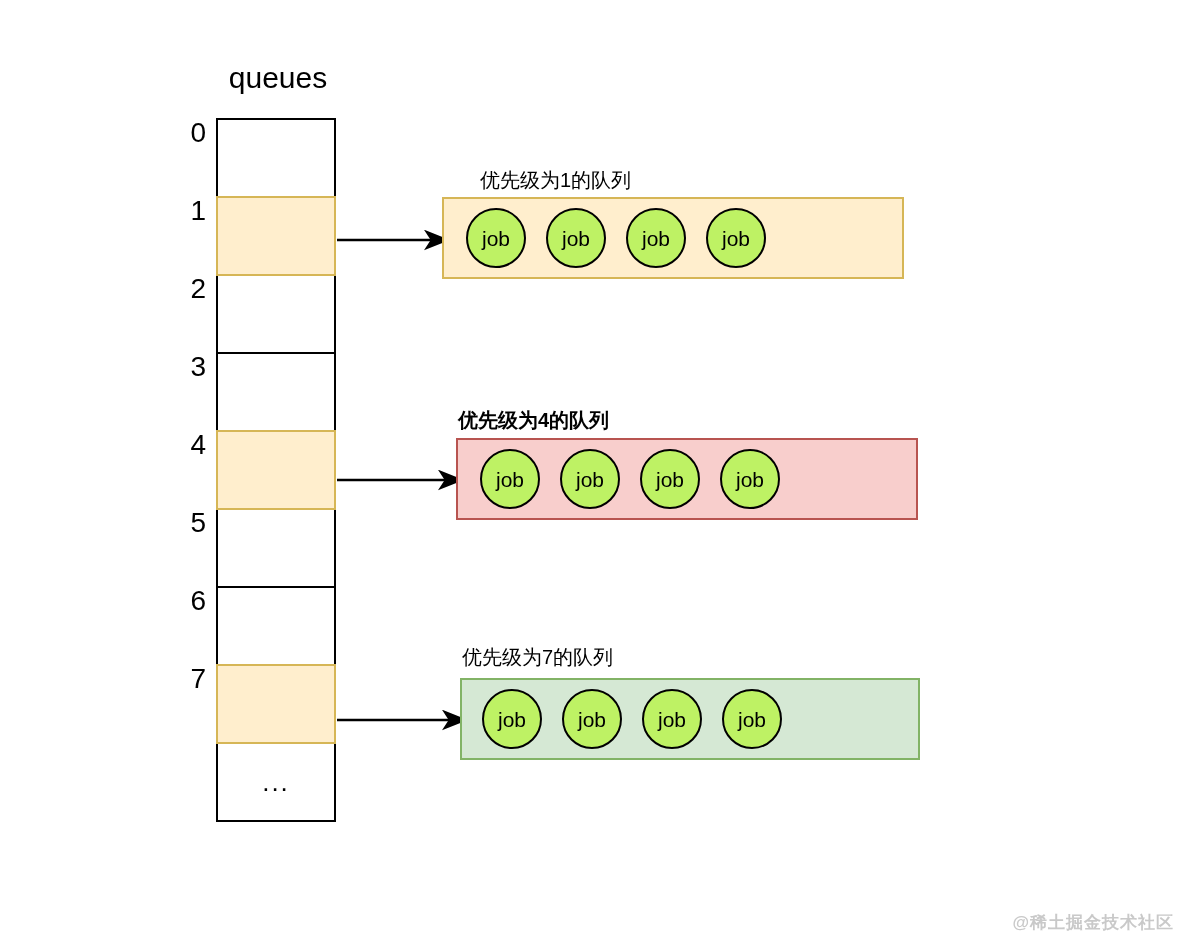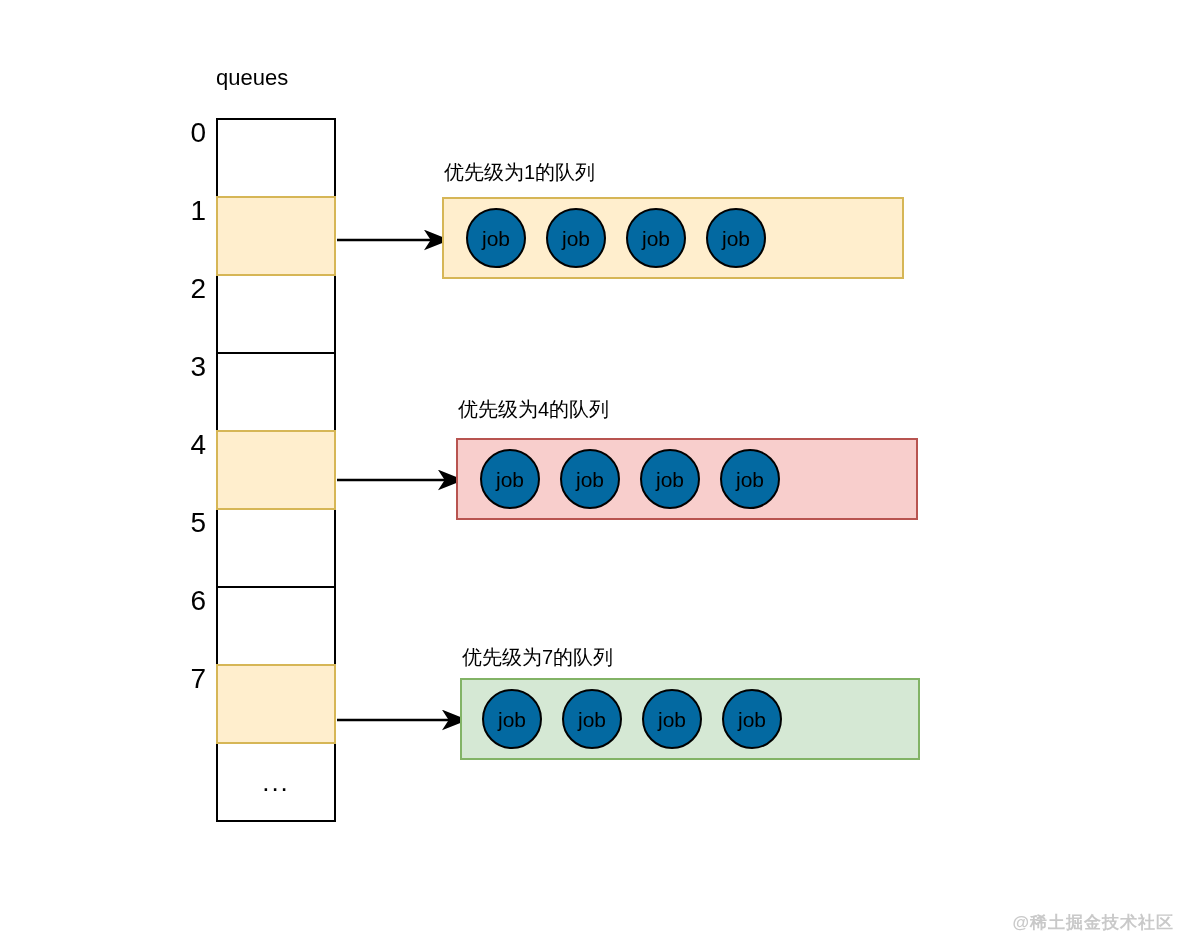--- a/index.html
+++ b/index.html
@@ -22,21 +22,22 @@
     width: 1192px;
     height: 948px;
   }
 
   
   .queues-title {
     position: absolute;
     left: 216px;
     top: 62px;
     width: 124px;
-    font-size: 22px;
+    text-align: center;
+    font-size: 30px;
     line-height: 32px;
     white-space: nowrap;
   }
 
   .array-col {
     position: absolute;
     left: 216px;
     top: 118px;
     width: 120px;
   }
@@ -101,21 +102,21 @@
     align-items: center;
   }
 
   .job {
     box-sizing: border-box;
     width: 60px;
     height: 60px;
     min-width: 60px;
     border-radius: 50%;
     border: 2.5px solid #000000;
-    background: #0369a1;
+    background: #bef264;
     display: flex;
     align-items: center;
     justify-content: center;
     font-size: 21px;
     line-height: 1;
     color: #000000;
   }
 
   
   .watermark {
@@ -190,33 +191,33 @@
       <marker id="ah" markerWidth="10" markerHeight="10" refX="8.5" refY="4" orient="auto" markerUnits="strokeWidth">
         <path d="M0,0 L10,4 L0,8 L2.6,4 z" fill="#000000"></path>
       </marker>
     </defs>
     <line x1="337" y1="240" x2="446" y2="240" stroke="#000000" stroke-width="2.6" marker-end="url(#ah)"></line>
     <line x1="337" y1="480" x2="460" y2="480" stroke="#000000" stroke-width="2.6" marker-end="url(#ah)"></line>
     <line x1="337" y1="720" x2="464" y2="720" stroke="#000000" stroke-width="2.6" marker-end="url(#ah)"></line>
   </svg>
 
   <div class="qgroup" style="left:442px; top:155px; width:462px;">
-    <div class="qgroup-label" style="top:4px;">优先级为1的队列</div>
+    <div class="qgroup-label" style="top:12px;margin-left:36px;">优先级为1的队列</div>
     <div class="qbox" style="left:0px; top:42px; width:462px; height:82px;
                 background:#ffeecd; border-color:#d6b656;
                 padding-left:22px; gap:20px;">
       <div class="job">job</div>
       <div class="job">job</div>
       <div class="job">job</div>
       <div class="job">job</div>
     </div>
   </div>
 
   <div class="qgroup" style="left:456px; top:396px; width:462px;">
-    <div class="qgroup-label" style="top:0px;">优先级为4的队列</div>
+    <div class="qgroup-label" style="top:11px;font-weight:bold;">优先级为4的队列</div>
     <div class="qbox" style="left:0px; top:42px; width:462px; height:82px;
                 background:#f8cecc; border-color:#b85450;
                 padding-left:22px; gap:20px;">
       <div class="job">job</div>
       <div class="job">job</div>
       <div class="job">job</div>
       <div class="job">job</div>
     </div>
   </div>
 

